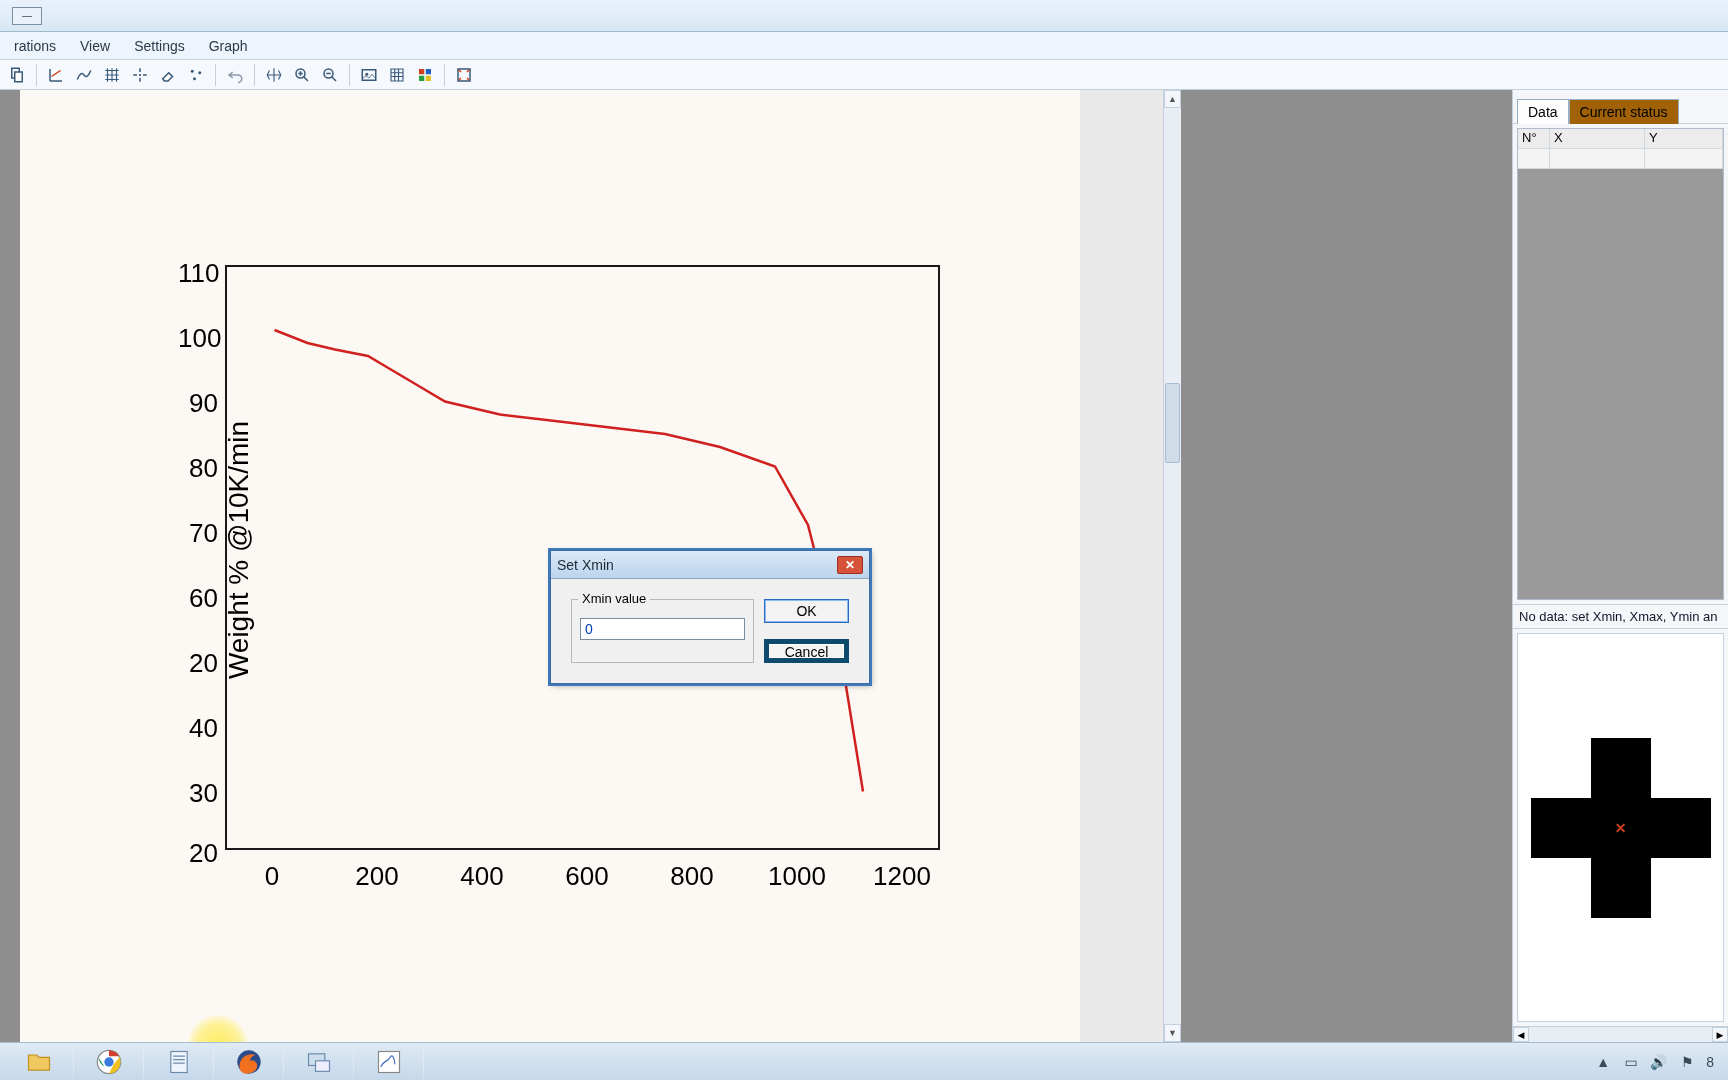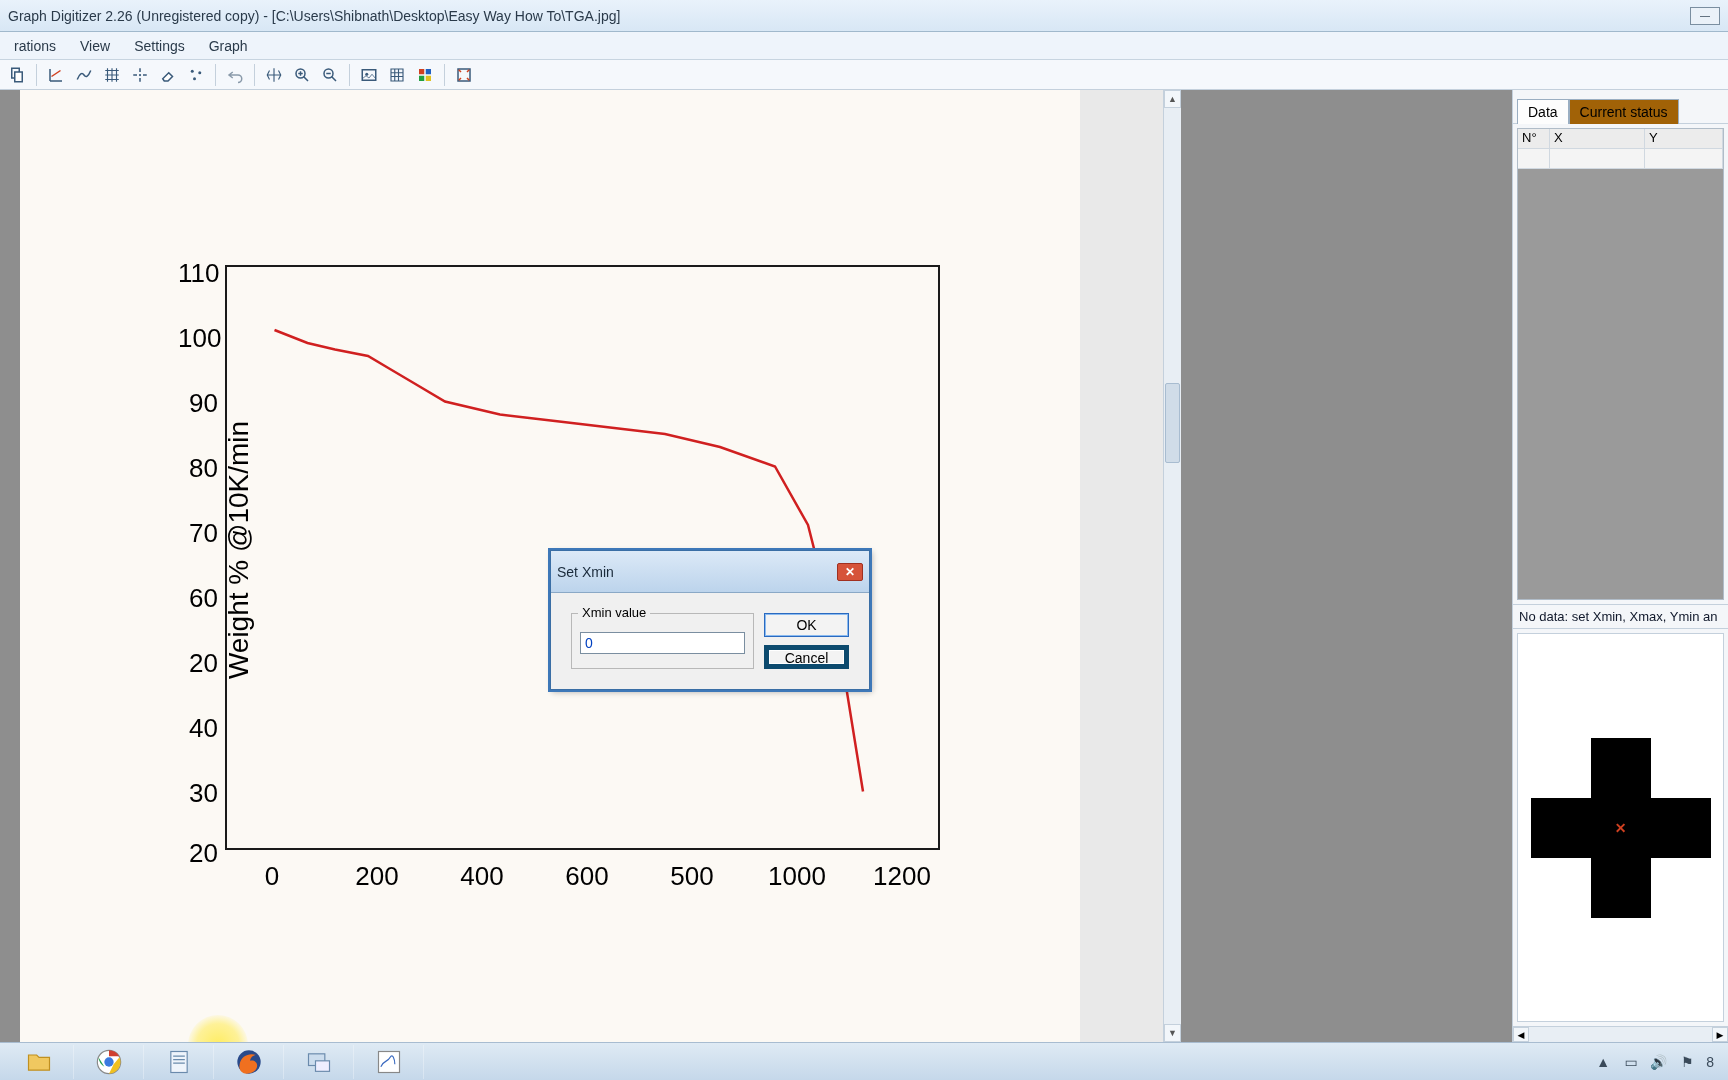--- a/index.html
+++ b/index.html
@@ -78,37 +78,37 @@
     border-radius: 50%;
     pointer-events:none;
   }
   
   .dialog {
     position: absolute; left: 550px; top: 460px; width: 320px;
     border: 1px solid #3a6ea5; background: #f0f0f0; box-shadow: 2px 2px 6px rgba(0,0,0,0.3);
     outline: 2px solid #3e78b8;
   }
   .dialog .dlg-title {
-    height: 42px; background: linear-gradient(#dce9f7,#bcd4ec);
+    height: 28px; background: linear-gradient(#dce9f7,#bcd4ec);
     border-bottom: 1px solid #8aa8c6; display:flex; align-items:center; padding:0 6px;
     font-size: 14px; color:#1a2a3a;
   }
   .dialog .dlg-close {
     margin-left:auto; width:26px; height:18px; background:#d6533a; border:1px solid #a03020;
     color:#fff; display:flex; align-items:center; justify-content:center; font-size:12px; font-weight:bold;
     border-radius:2px;
   }
   .dialog .dlg-body { padding: 20px; display:flex; gap:10px; }
   .fieldset { border:1px solid #b8b8b8; padding: 18px 8px 10px; position:relative; flex:1; }
   .fieldset .legend { position:absolute; top:-9px; left:6px; background:#f0f0f0; padding:0 4px; font-size:13px; }
   .fieldset input {
     width: 100%; height: 22px; border:1px solid #7a8ea0; padding:0 4px; font-size:14px;
     background:#fff; color:#0040c0;
   }
-  .dlg-buttons { display:flex; flex-direction:column; gap:8px; }
+  .dlg-buttons { display:flex; flex-direction:column; gap:16px; }
   .dlg-btn {
     width: 85px; height: 24px; border: 5px solid #0c4a6e; background: #f3f3f3;
     box-shadow: inset 0 0 0 1px #fff; font-size:14px;
   }
   .dlg-btn.default { border: 1px solid #2a6ac0; box-shadow: inset 0 0 0 1px #8abaf0; }
   
   .sidepanel {
     width: 216px; background: #f4f6f9; border-left: 1px solid #c4d0dc;
     display:flex; flex-direction:column;
   }
@@ -155,21 +155,20 @@
     border-right:1px solid rgba(255,255,255,0.3);
   }
   .tb-app svg { width:28px; height:28px; }
   .tray { margin-left:auto; display:flex; align-items:center; gap:10px; padding-right:10px; color:#3a4a5a; font-size:14px;}
   .tray .ticon { width:18px; height:18px; display:flex; align-items:center; justify-content:center;}
 </style>
 </head>
 <body>
 
 <div class="titlebar">
-  <span class="title">Graph Digitizer 2.26 (Unregistered copy) - [C:\Users\Shibnath\Desktop\Easy Way How To\TGA.jpg]</span>
   <div class="winbtn">—</div>
 </div>
 
 <div class="menubar">
   <div class="menuitem">rations</div>
   <div class="menuitem">View</div>
   <div class="menuitem">Settings</div>
   <div class="menuitem">Graph</div>
 </div>
 
@@ -285,21 +284,21 @@
           <div class="ytick" style="top:393px">60</div>
           <div class="ytick" style="top:458px">20</div>
           <div class="ytick" style="top:523px">40</div>
           <div class="ytick" style="top:588px">30</div>
           <div class="ytick" style="top:648px">20</div>
 
           <div class="xtick" style="left:142px">0</div>
           <div class="xtick" style="left:247px">200</div>
           <div class="xtick" style="left:352px">400</div>
           <div class="xtick" style="left:457px">600</div>
-          <div class="xtick" style="left:562px">500</div>
+          <div class="xtick" style="left:562px">800</div>
           <div class="xtick" style="left:667px">1000</div>
           <div class="xtick" style="left:772px">1200</div>
 
           <div class="curve">
             <svg viewBox="0 0 715 585" preserveAspectRatio="none">
               <polyline id="curve-poly" fill="none" stroke="#d02020" stroke-width="2.5" points="49.5,65.0 82.5,78.0 110.0,84.5 143.0,91.0 165.0,104.0 187.0,117.0 220.0,136.5 275.0,149.5 330.0,156.0 385.0,162.5 440.0,169.0 495.0,182.0 550.0,201.5 583.0,260.0 616.0,390.0 638.0,526.5"></polyline>
             </svg>
           </div>
         </div>
       </div>

